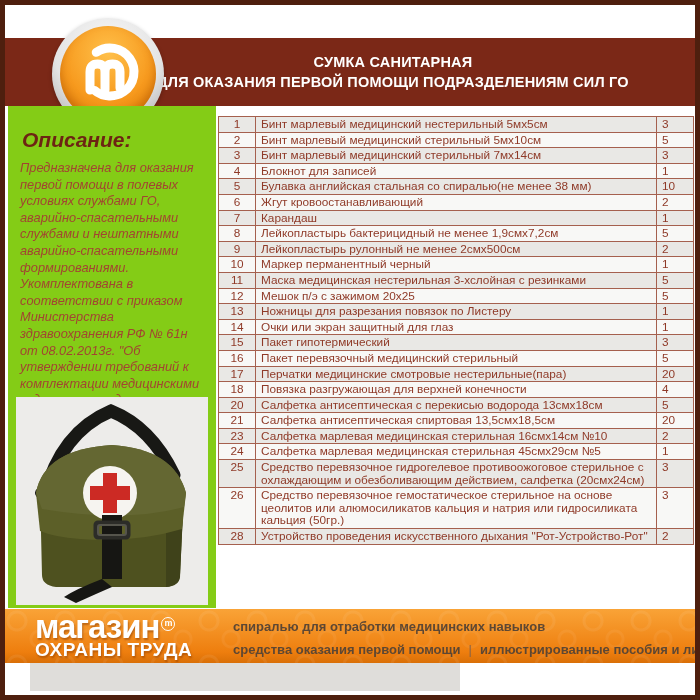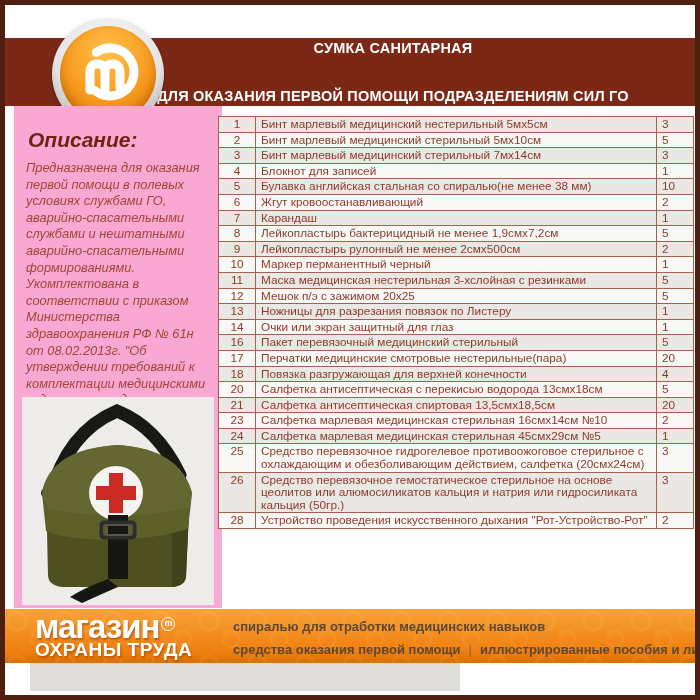--- a/index.html
+++ b/index.html
@@ -7,21 +7,21 @@
     width:700px;height:700px;position:relative;overflow:hidden;
     background:#ffffff;font-family:"Liberation Sans",sans-serif;
     box-sizing:border-box;border:5px solid #4e1f0e;
   }
   .page{position:absolute;inset:0;width:690px;height:690px;}
 
   
   .header-band{
     position:absolute;left:0;top:33px;width:690px;height:68px;
     background:#7b2817;color:#ffffff;
-    display:flex;flex-direction:column;justify-content:space-between;
+    display:flex;flex-direction:column;justify-content:center;
     padding-left:86px;box-sizing:border-box;width:690px;
   }
   .header-band .hline{
     text-align:center;font-weight:bold;font-size:14.5px;line-height:20px;
     white-space:nowrap;letter-spacing:.2px;
   }
 
   
   .logo-badge{
     position:absolute;left:47px;top:13px;width:112px;height:112px;
@@ -32,21 +32,21 @@
   .logo-badge .ball{
     position:absolute;left:8px;top:8px;width:96px;height:96px;border-radius:50%;
     background:radial-gradient(circle at 50% 28%,#ffc04a 0%,#f79a1e 55%,#e07c02 100%);
     box-shadow:inset 0 -6px 10px rgba(160,70,0,.45);
   }
   .logo-badge svg{position:absolute;left:8px;top:8px;}
 
   
   .desc-panel{
     position:absolute;left:3px;top:101px;width:208px;height:502px;
-    background:#f9a8d4;box-sizing:border-box;margin-left:6px;
+    background:#84cc16;box-sizing:border-box;
   }
   .desc-heading{
     margin:22px 14px 8px 14px;font-style:italic;font-weight:bold;
     font-size:21px;color:#6d2413;
   }
   .desc-body{
     margin:0 12px;font-style:italic;font-size:12.8px;line-height:16.6px;
     color:#a24531;
   }
   .photo-box{
@@ -212,20 +212,25 @@
         </tr>
         <tr>
           <td>13</td>
           <td>Ножницы для разрезания повязок по Листеру</td>
           <td>1</td>
         </tr>
         <tr>
           <td>14</td>
           <td>Очки или экран защитный для глаз</td>
           <td>1</td>
+        </tr>
+        <tr>
+          <td>15</td>
+          <td>Пакет гипотермический</td>
+          <td>3</td>
         </tr>
         <tr>
           <td>16</td>
           <td>Пакет перевязочный медицинский стерильный</td>
           <td>5</td>
         </tr>
         <tr>
           <td>17</td>
           <td>Перчатки медицинские смотровые нестерильные(пара)</td>
           <td>20</td>

